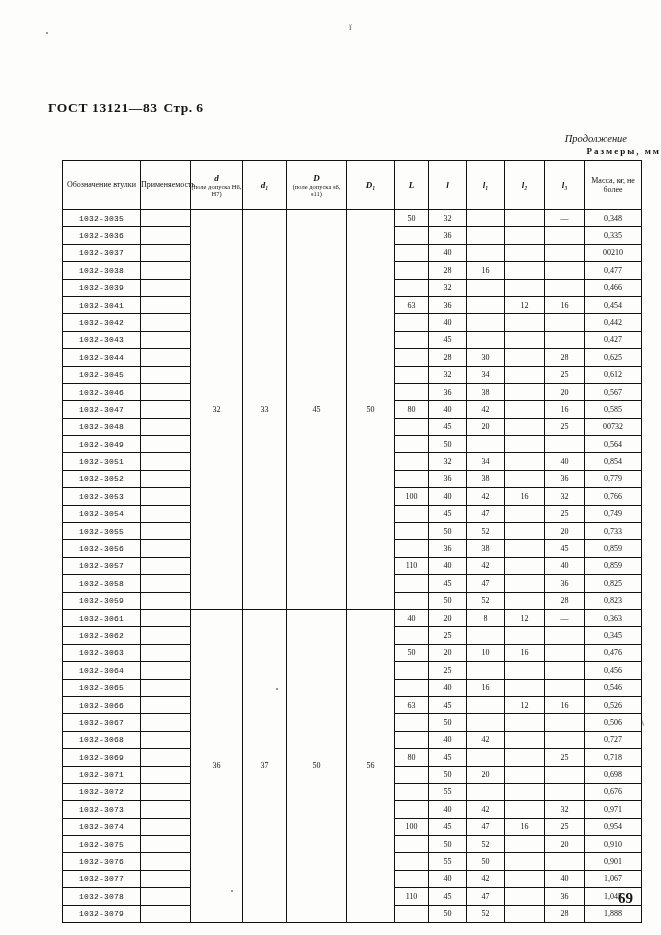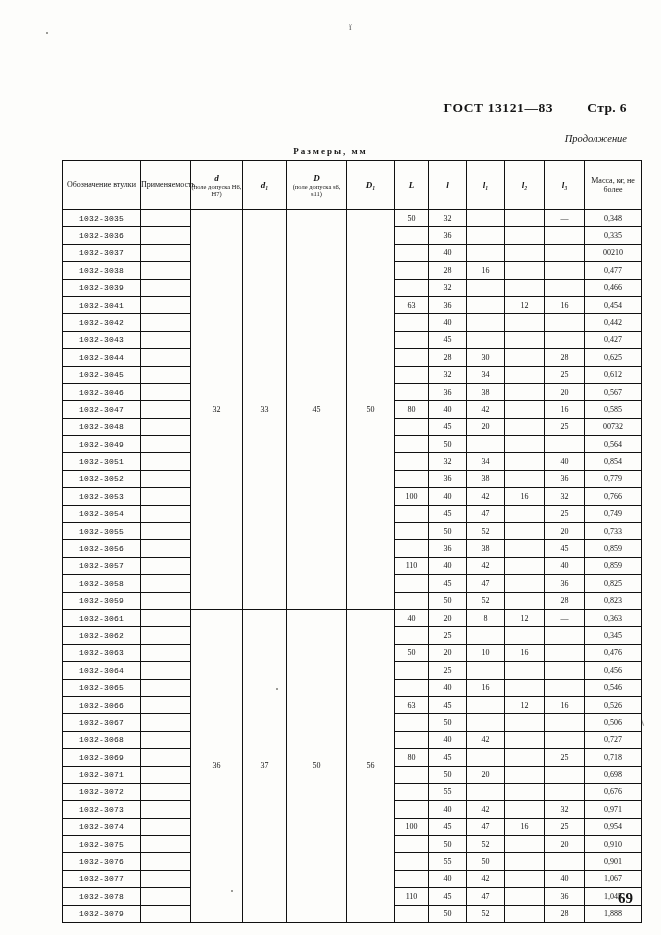--- a/index.html
+++ b/index.html
@@ -13,38 +13,38 @@
   }
   .page{
     position:absolute;inset:0;
     background:#fdfdfb;
   }
   
   .speck{position:absolute;background:#9b9b97;}
   .header-row{
     position:absolute;
     left:48px;right:34px;top:100px;
-    display:flex;align-items:flex-end;justify-content:flex-end;
-    gap:16px;
+    display:flex;align-items:flex-end;justify-content:flex-start;
+    gap:4px;
   }
   .gost-title{
     font-size:13.5px;font-weight:bold;letter-spacing:.6px;
     font-family:"Liberation Serif",serif;
   }
   .page-num{
     font-size:13.5px;font-weight:bold;letter-spacing:.4px;
-    margin-left:18px;
+    margin-left:2px;
   }
   .continued{
     position:absolute;right:34px;top:133px;
     font-size:10.5px;font-style:italic;text-align:center;
   }
   .sizes-label{
     position:absolute;left:0;right:0;top:146px;
-    text-align:center;font-size:9px;font-weight:bold;letter-spacing:2px;
+    text-align:right;font-size:9px;font-weight:bold;letter-spacing:2px;
   }
   table.main{
     position:absolute;
     left:46px;top:160px;
     width:569px;
     border-collapse:collapse;
     table-layout:fixed;
     margin-left:16px;
   }
   table.main th, table.main td{

